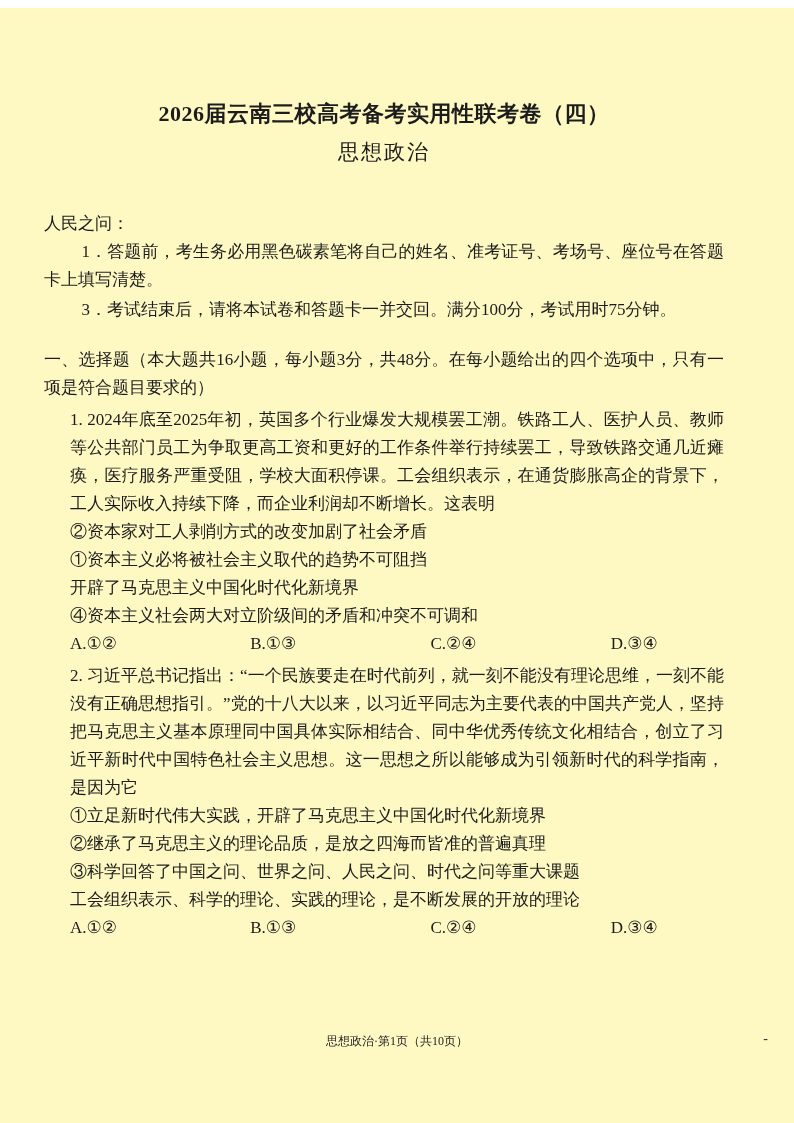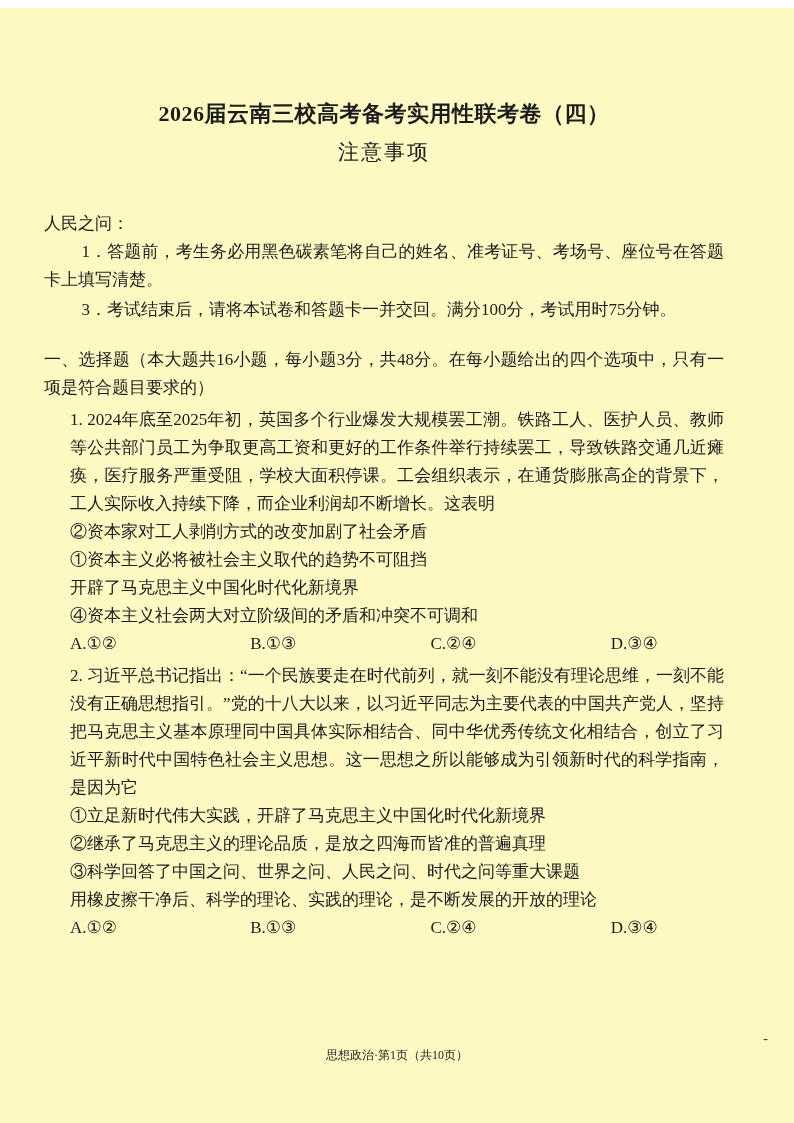--- a/index.html
+++ b/index.html
@@ -33,36 +33,36 @@
   .section-heading {
     margin:22px 0 0 0; text-align:justify;
   }
   .question { margin:4px 0 0 26px; }
   .question-stem { margin:0; text-align:justify; }
   .question-option { margin:0; text-align:justify; }
   .choices { margin:0; white-space:nowrap; }
   .choice { display:inline-block; width:176px; }
   .choice:last-child { width:auto; }
   .page-footer {
-    position:absolute; left:0; bottom:68px; width:100%;
+    position:absolute; left:0; bottom:82px; width:100%;
     text-align:center; font-size:12px; line-height:16px; color:#222;
   }
   .footer-dash {
     position:absolute; right:26px; bottom:78px;
     font-size:14px; color:#333;
   }
 </style>
 </head>
 <body>
 
 <div class="page">
 
   <header class="exam-header">
     <h1 class="exam-title">2026届云南三校高考备考实用性联考卷（四）</h1>
-    <h2 class="exam-subject">注意事项</h2>
+    <h2 class="exam-subject">思想政治</h2>
   </header>
 
   <section class="notices">
     <p class="notices-heading">人民之问：</p>
     <p class="notice-item">1．答题前，考生务必用黑色碳素笔将自己的姓名、准考证号、考场号、座位号在答题卡上填写清楚。</p>
     <p class="notice-item">3．考试结束后，请将本试卷和答题卡一并交回。满分100分，考试用时75分钟。</p>
   </section>
 
   <p class="section-heading">一、选择题（本大题共16小题，每小题3分，共48分。在每小题给出的四个选项中，只有一项是符合题目要求的）</p>
 
@@ -78,21 +78,21 @@
       <span class="choice">C.②④</span>
       <span class="choice">D.③④</span>
     </p>
   </div>
 
   <div class="question">
     <p class="question-stem">2. 习近平总书记指出：“一个民族要走在时代前列，就一刻不能没有理论思维，一刻不能没有正确思想指引。”党的十八大以来，以习近平同志为主要代表的中国共产党人，坚持把马克思主义基本原理同中国具体实际相结合、同中华优秀传统文化相结合，创立了习近平新时代中国特色社会主义思想。这一思想之所以能够成为引领新时代的科学指南，是因为它</p>
     <p class="question-option">①立足新时代伟大实践，开辟了马克思主义中国化时代化新境界</p>
     <p class="question-option">②继承了马克思主义的理论品质，是放之四海而皆准的普遍真理</p>
     <p class="question-option">③科学回答了中国之问、世界之问、人民之问、时代之问等重大课题</p>
-    <p class="question-option">用橡皮擦干净后、科学的理论、实践的理论，是不断发展的开放的理论</p>
+    <p class="question-option">工会组织表示、科学的理论、实践的理论，是不断发展的开放的理论</p>
     <p class="choices">
       <span class="choice">A.①②</span>
       <span class="choice">B.①③</span>
       <span class="choice">C.②④</span>
       <span class="choice">D.③④</span>
     </p>
   </div>
 
   <div class="page-footer">思想政治·第1页（共10页）</div>
   <div class="footer-dash">-</div>

